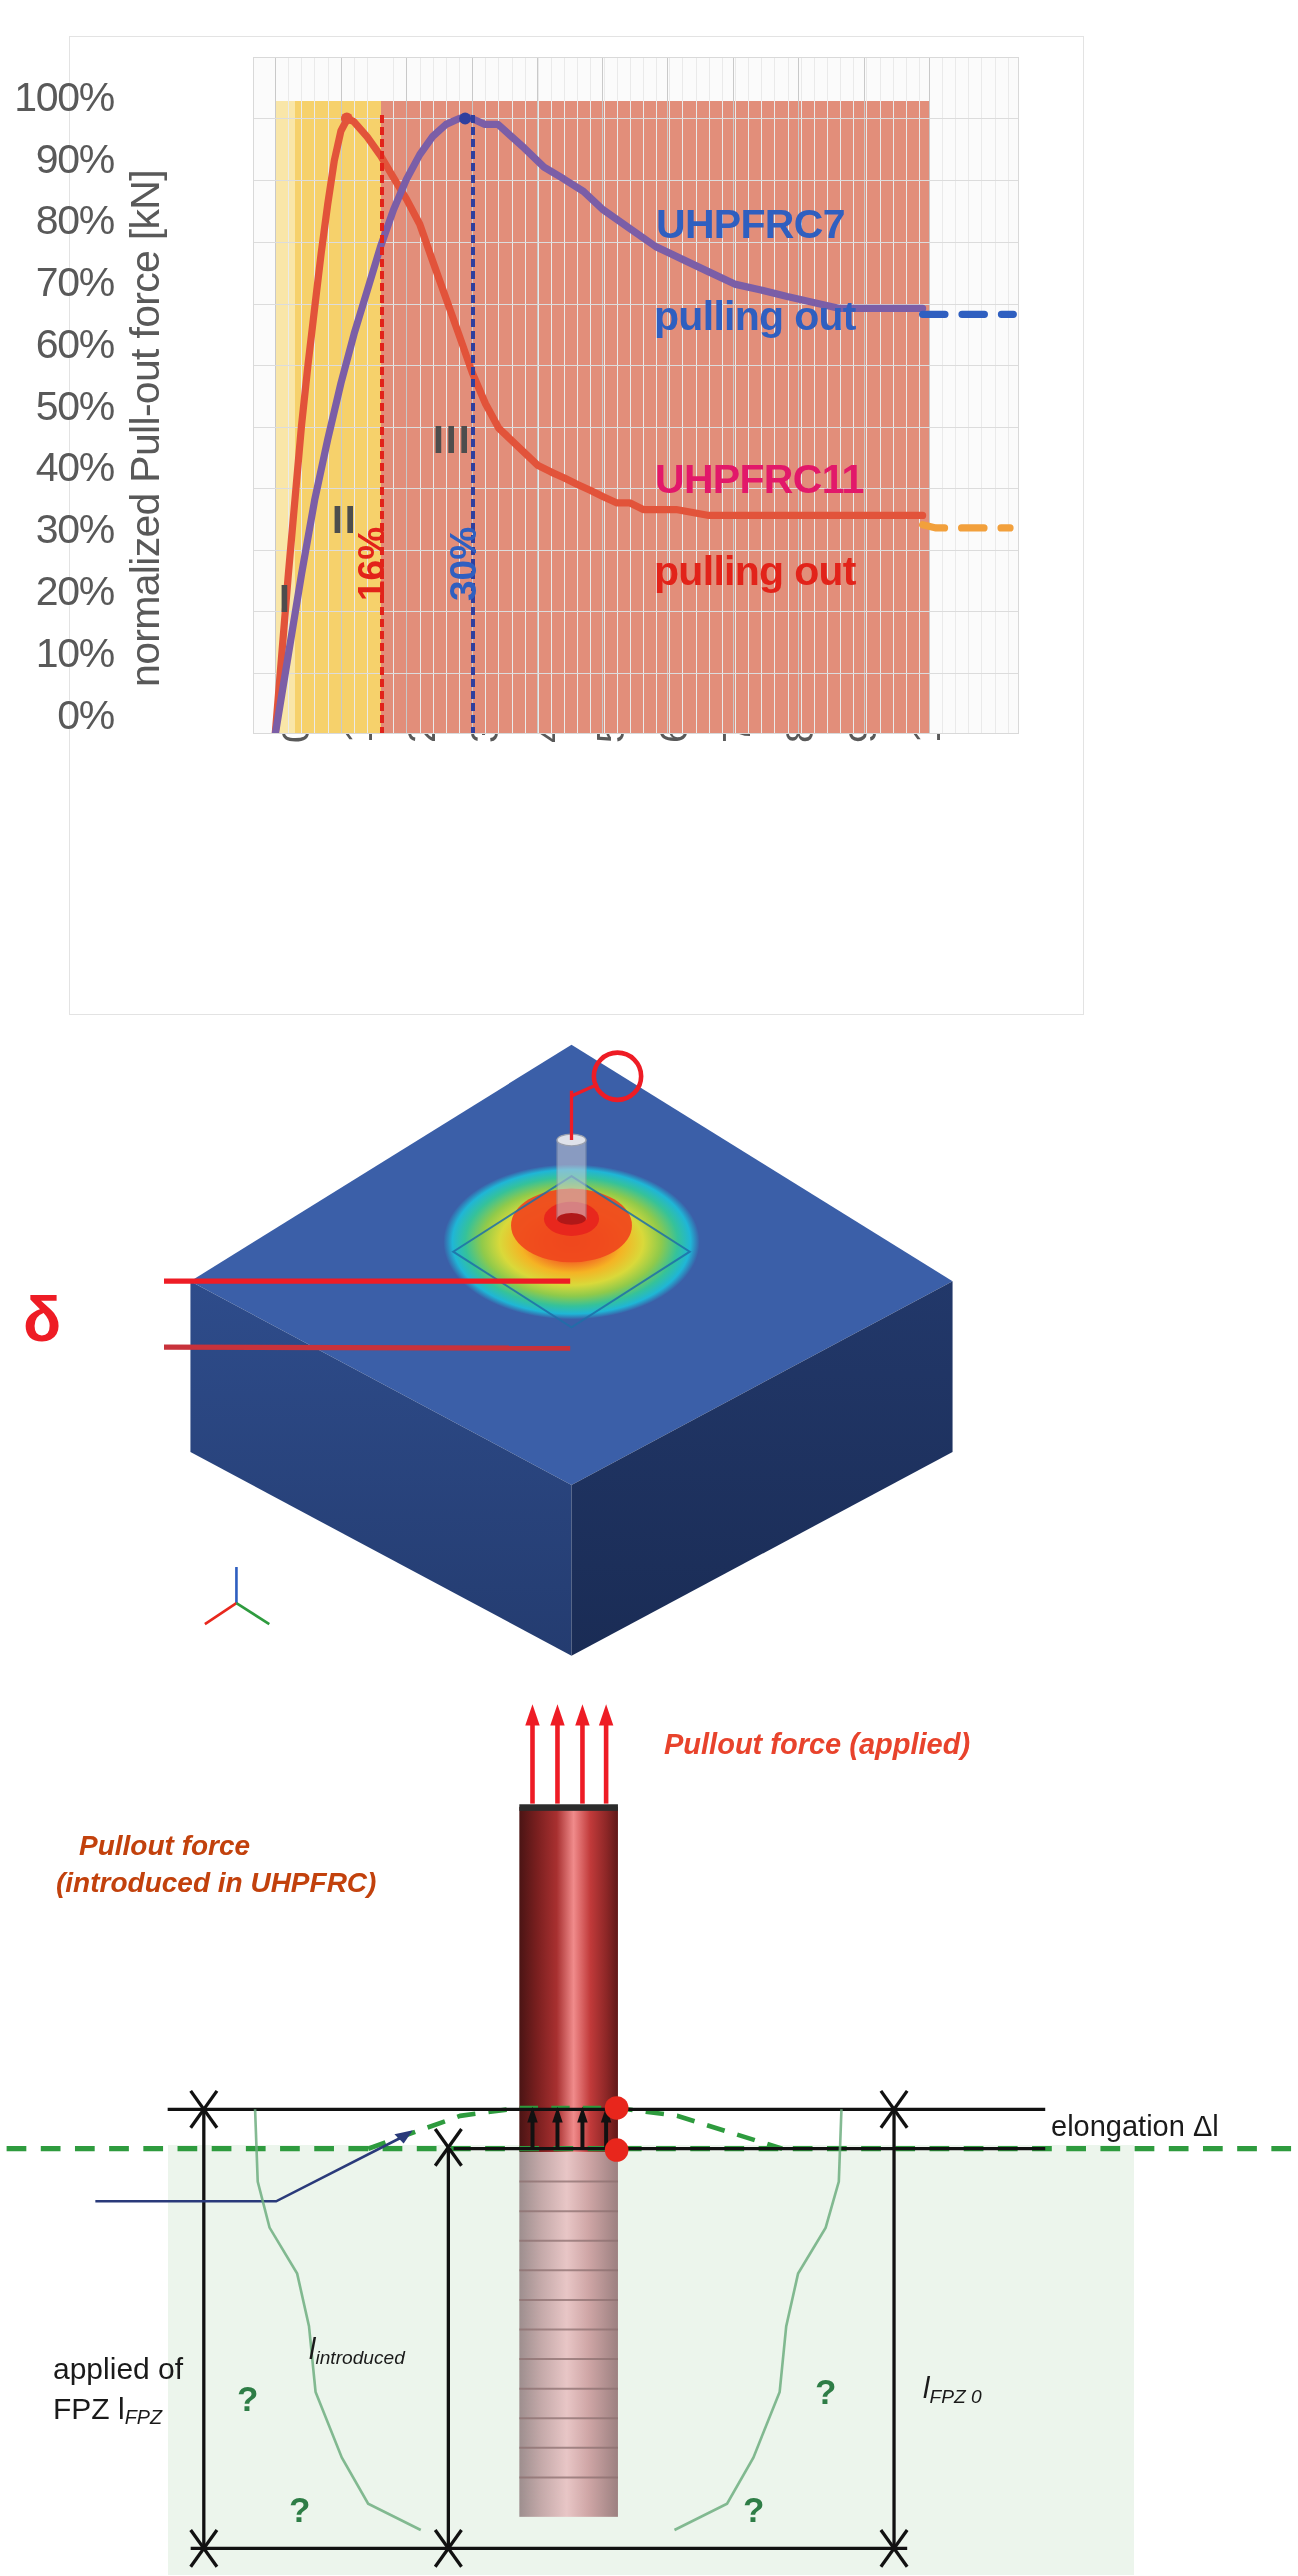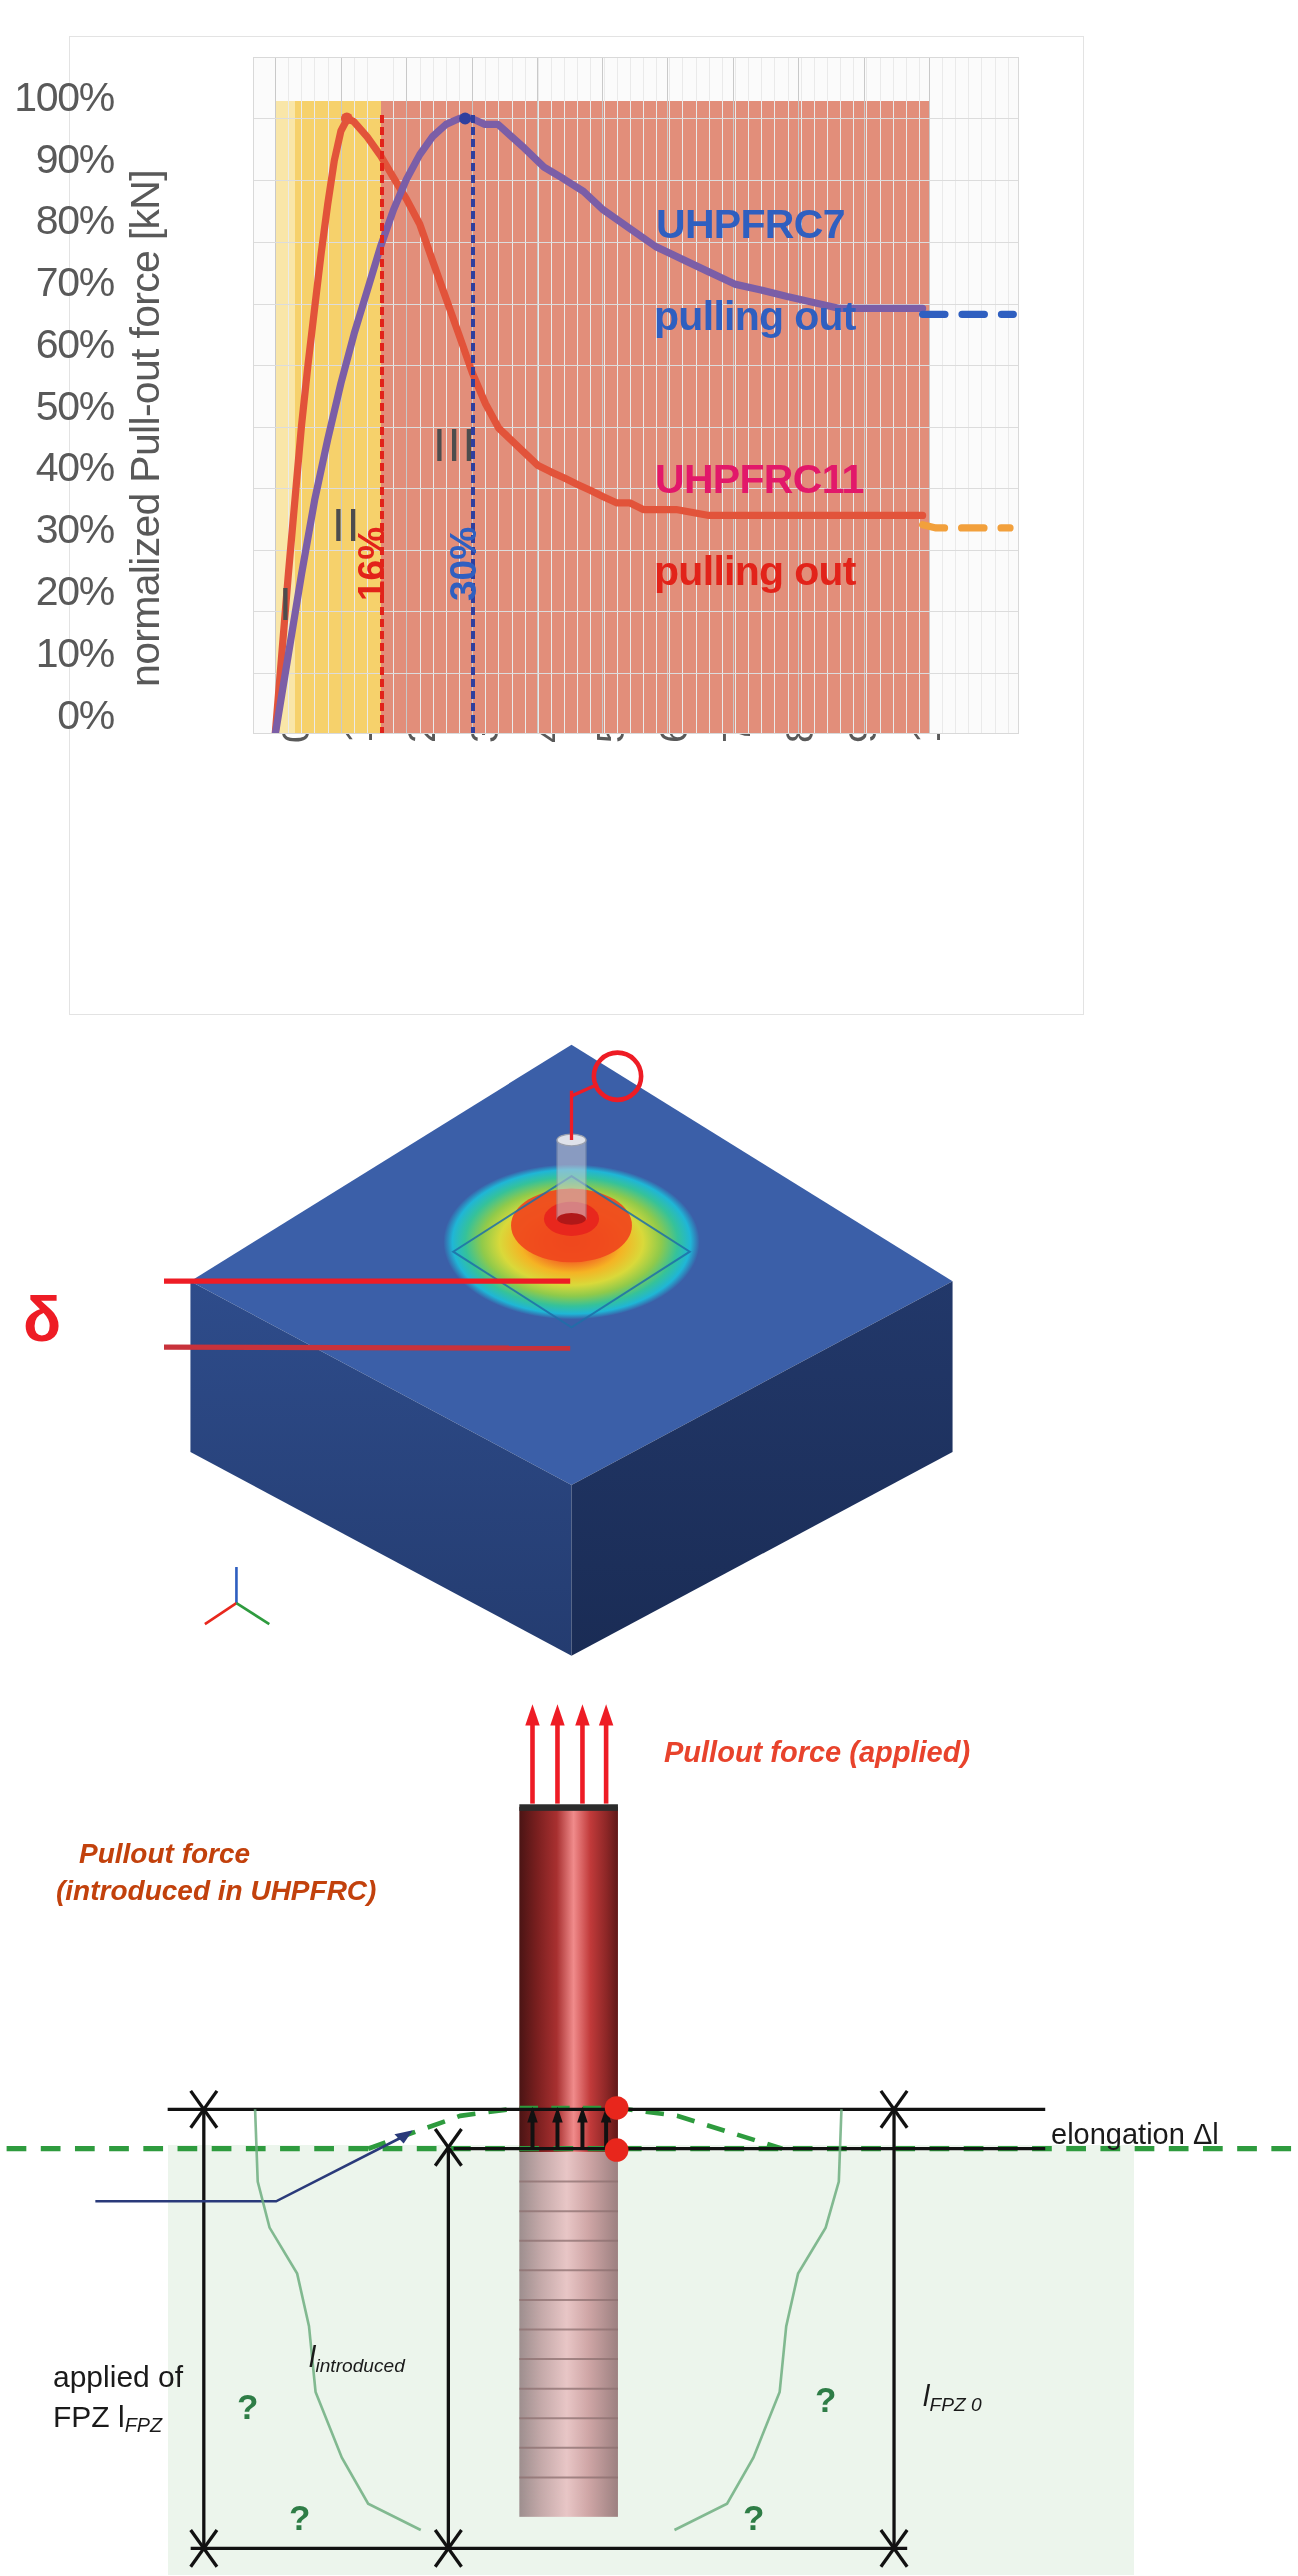--- a/index.html
+++ b/index.html
@@ -52,21 +52,21 @@
     letter-spacing:-1.3px; white-space:nowrap;
   }
   .xtick{
     position:absolute; top:706px;
     font-size:39px; color:#595959; letter-spacing:-1.3px;
     transform-origin:left top; transform:rotate(-90deg);
     white-space:nowrap;
   }
   .dashline{ position:absolute; width:0; border-left-width:4.6px; border-left-style:dashed; }
   .zone-roman{
-    position:absolute; font-size:46px; font-weight:normal;
+    position:absolute; font-size:39px; font-weight:bold;
     color:#4d4d4d; letter-spacing:2px;
   }
   .pct-mark{
     position:absolute; font-size:37px; font-weight:bold;
     transform-origin:left top; transform:rotate(-90deg);
     white-space:nowrap;
   }
   .legend-txt{ position:absolute; font-size:41px; letter-spacing:-0.7px; white-space:nowrap;font-weight:bold; }
 
   
@@ -80,21 +80,21 @@
   
   #panel-schem{
     position:absolute; left:0; top:1682px;
     width:1299px; height:894px;
     background:#ffffff;
   }
   .soil{
     position:absolute; left:168px; top:463px; width:966px; height:430px;
     background:#ecf5ec;
   }
-  .ann{ position:absolute; white-space:nowrap;margin-top:8px; }
+  .ann{ position:absolute; white-space:nowrap; }
   .ann-red{ color:#e8432c; font-style:italic; font-weight:bold; font-size:28px; }
   .ann-blue{ color:#c2410c; font-style:italic; font-weight:bold; font-size:28px; }
   .ann-black{ color:#1a1a1a; font-size:28px; }
   .ann-green{ color:#2e7d46; font-weight:bold; font-size:35px; }
   .sub{ font-size:0.66em; vertical-align:-0.25em; font-style:italic; }
 </style>
 </head>
 <body>
 
 <div id="panel-chart">

